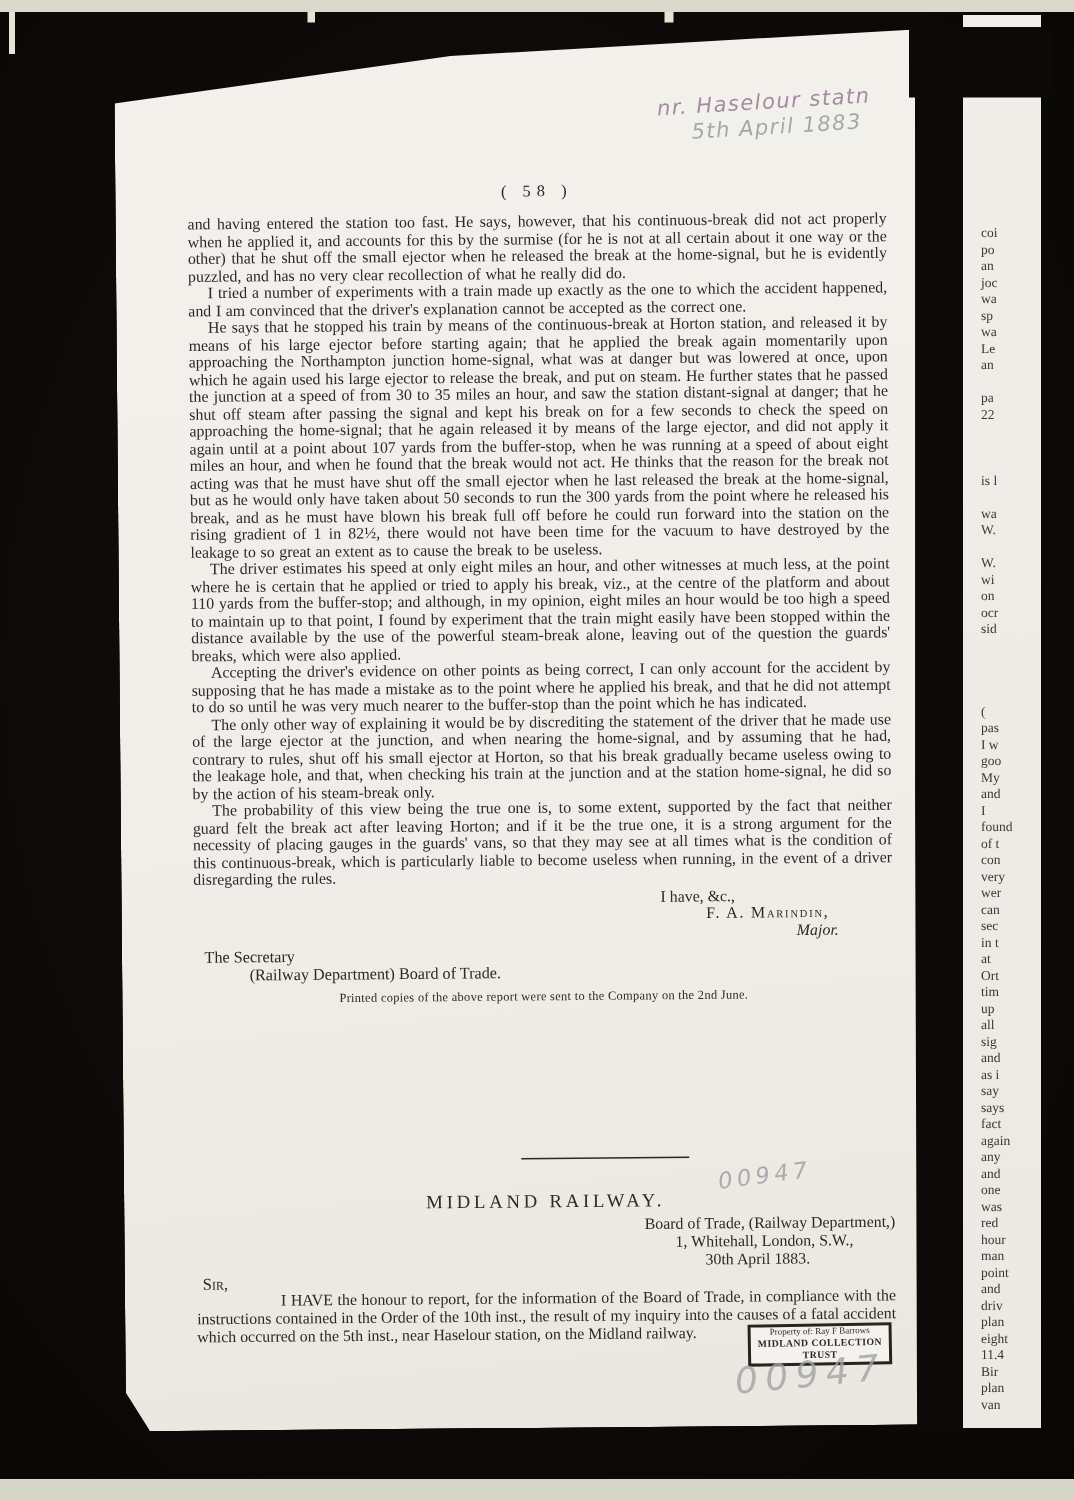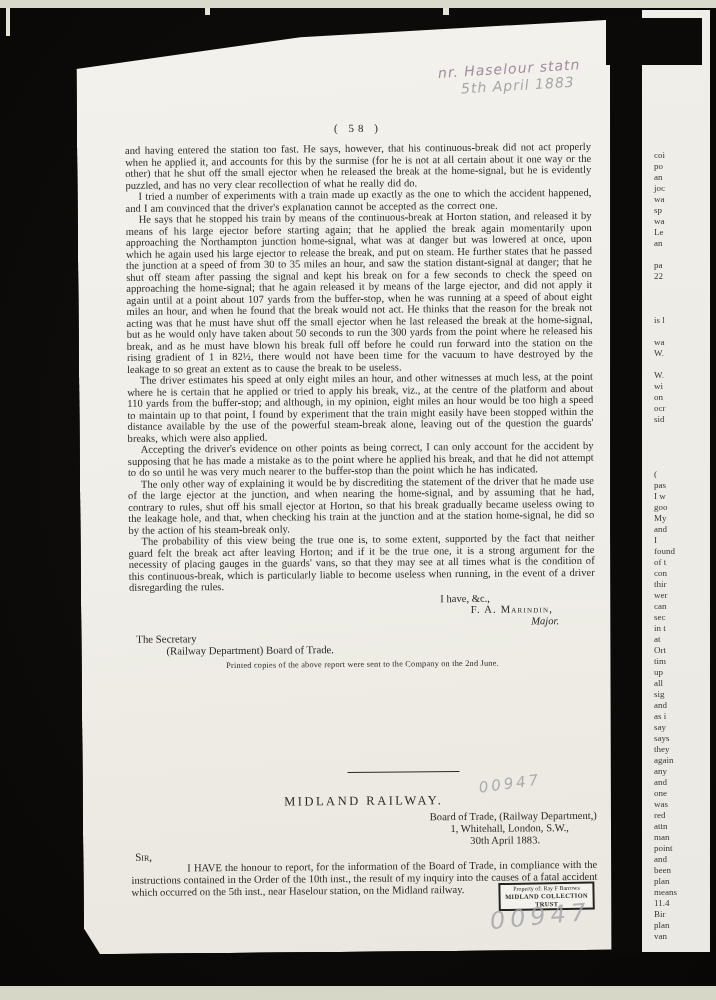--- a/index.html
+++ b/index.html
@@ -65,21 +65,21 @@
   .stamp1{font-size:6px;line-height:7px;color:#2b2926;}
   .stamp2{font-size:6.5px;line-height:8px;font-weight:bold;color:#2b2926;letter-spacing:0.3px;}
 
   
   .gutter{position:absolute;left:608px;top:14px;width:34px;height:940px;z-index:3;
     background:#0c0a08;filter:blur(0.4px);
     clip-path:polygon(32% 0,60% 0,92% 5%,86% 55%,94% 100%,10% 100%,6% 55%,6% 5%);}
   .topbar{position:absolute;left:606px;top:18px;width:96px;height:47px;background:#0b0a09;z-index:4;}
 
   
-  .sliver{position:absolute;left:642px;top:10px;width:68px;height:942px;z-index:2;
+  .sliver{position:absolute;left:642px;top:10px;width:52px;height:942px;z-index:2;
     background:linear-gradient(180deg,#f0eee9,#ebe9e3);}
   .frag-col{padding:140px 0 0 12px;font-size:9px;line-height:11px;color:#3a3833;}
   .frag{min-height:11px;}
 </style>
 </head>
 <body>
 
 <div class="bed">
   <div class="bed-strip top"></div>
   <div class="notch n1"></div>
@@ -176,49 +176,49 @@
         <div class="frag">(</div>
         <div class="frag">pas</div>
         <div class="frag">I w</div>
         <div class="frag">goo</div>
         <div class="frag">My</div>
         <div class="frag">and</div>
         <div class="frag">I</div>
         <div class="frag">found</div>
         <div class="frag">of t</div>
         <div class="frag">con</div>
-        <div class="frag">thir</div>
+        <div class="frag">very</div>
         <div class="frag">wer</div>
         <div class="frag">can</div>
         <div class="frag">sec</div>
         <div class="frag">in t</div>
         <div class="frag">at</div>
         <div class="frag">Ort</div>
         <div class="frag">tim</div>
         <div class="frag">up</div>
         <div class="frag">all</div>
         <div class="frag">sig</div>
         <div class="frag">and</div>
         <div class="frag">as i</div>
         <div class="frag">say</div>
         <div class="frag">says</div>
-        <div class="frag">they</div>
+        <div class="frag">fact</div>
         <div class="frag">again</div>
         <div class="frag">any</div>
         <div class="frag">and</div>
         <div class="frag">one</div>
         <div class="frag">was</div>
         <div class="frag">red</div>
-        <div class="frag">attn</div>
+        <div class="frag">hour</div>
         <div class="frag">man</div>
         <div class="frag">point</div>
         <div class="frag">and</div>
-        <div class="frag">been</div>
+        <div class="frag">driv</div>
         <div class="frag">plan</div>
-        <div class="frag">means</div>
+        <div class="frag">eight</div>
         <div class="frag">11.4</div>
         <div class="frag">Bir</div>
         <div class="frag">plan</div>
         <div class="frag">van</div>
       </div>
   </div>
 
   <div class="bed-strip bottom"></div>
 </div>
 

